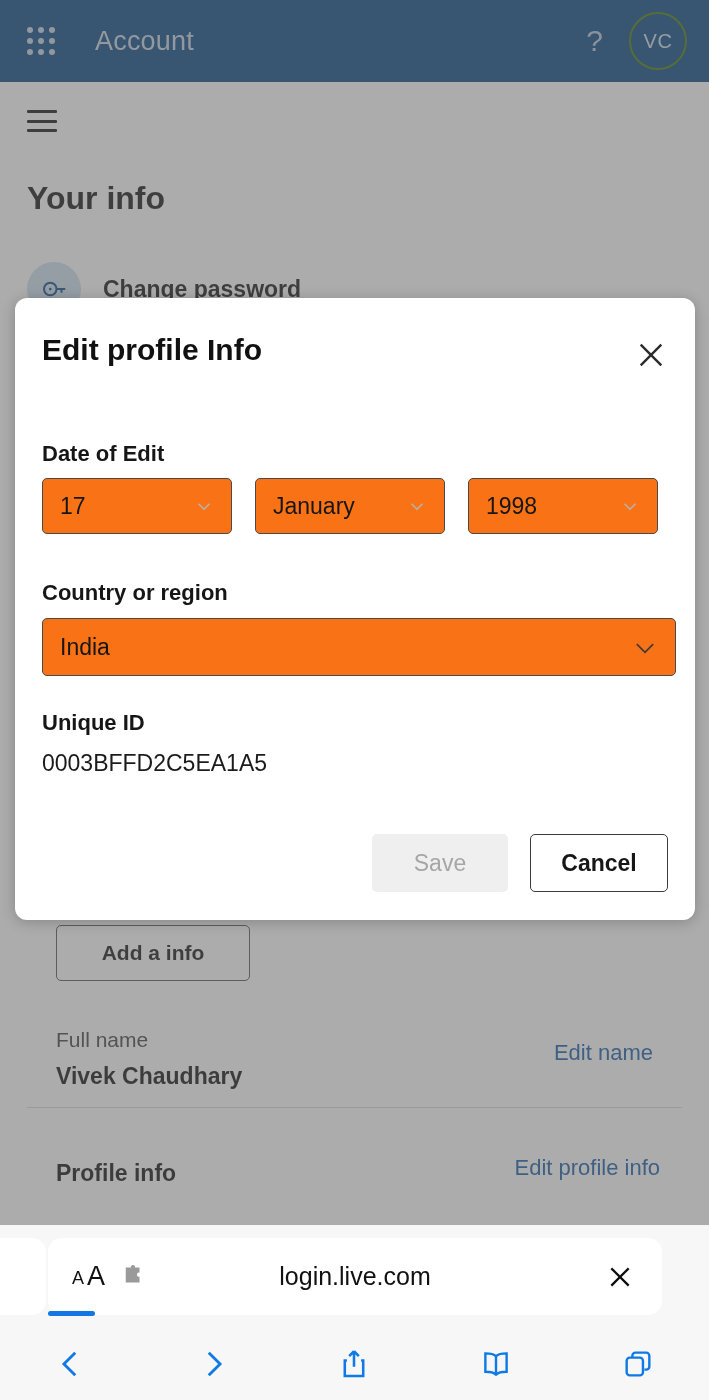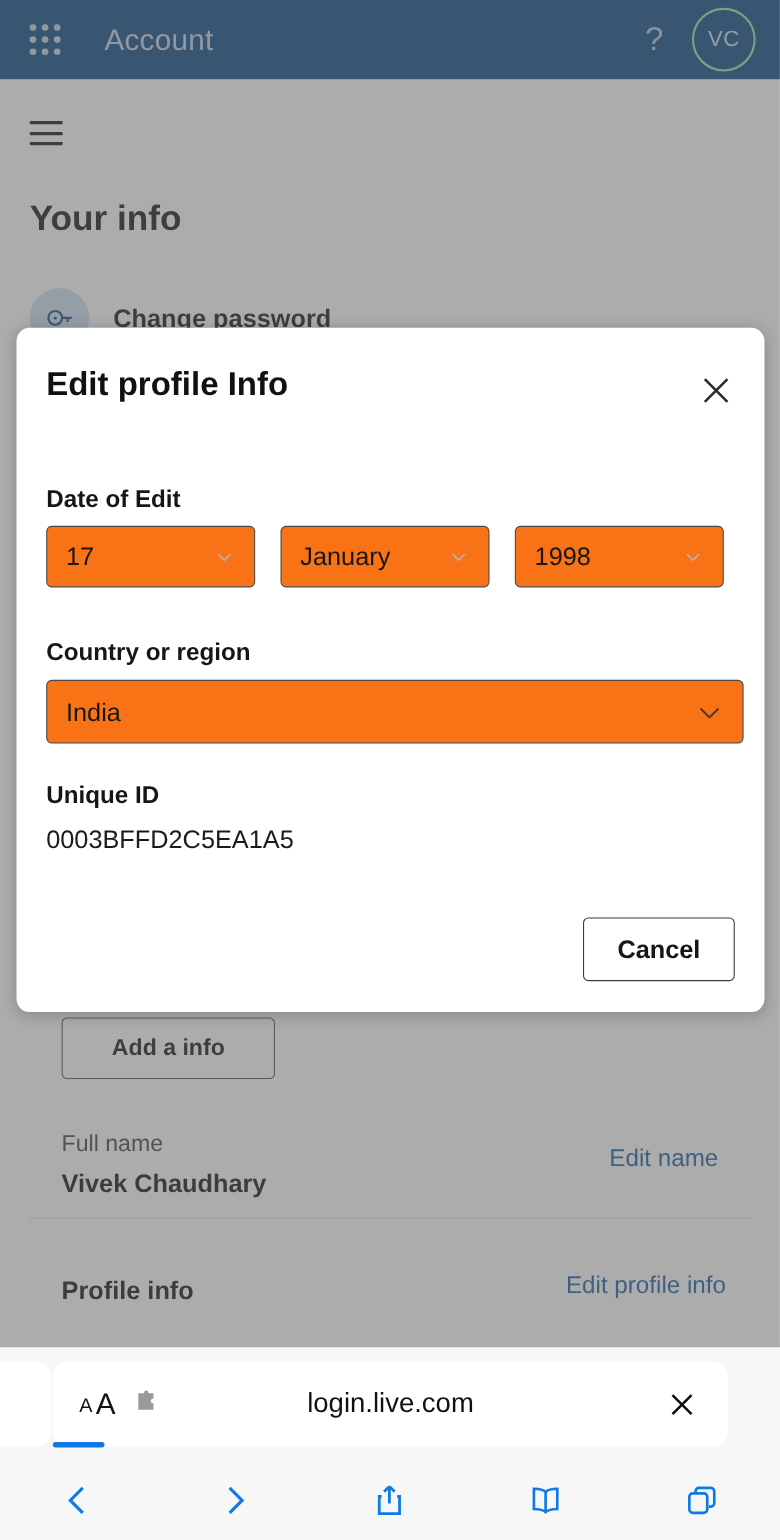--- a/index.html
+++ b/index.html
@@ -11,31 +11,31 @@
   #screen { position: relative; width: 709px; height: 1400px; overflow: hidden; background:#fff; }
 
   
   #page {
     position: absolute; left:0; top:0; width:709px; height:1225px;
     background:#ffffff; overflow:hidden;
   }
 
   
   .msft-header {
-    position:absolute; left:0; top:0; width:709px; height:72px;
+    position:absolute; left:0; top:0; width:709px; height:82px;
     background:#0d4a85; display:flex; align-items:center;
   }
   .waffle { width:34px; height:34px; margin-left:24px; display:grid;
             grid-template-columns:repeat(3,1fr); grid-template-rows:repeat(3,1fr);
             gap:5px; padding:3px; }
   .waffle i { display:block; width:6px; height:6px; border-radius:50%; background:#c9d6e4; }
   .hdr-title { margin-left:37px; font-size:27px; color:#c9d6e4; font-weight:400; letter-spacing:.2px; }
   .hdr-right { margin-left:auto; display:flex; align-items:center; gap:26px; padding-right:22px; }
   .help-q { font-size:30px; color:#b9cade; line-height:1; font-weight:400; }
-  .avatar { width:58px; height:58px; border-radius:50%; border:2px solid #86efac;
+  .avatar { width:58px; height:58px; border-radius:50%; border:2px solid #4d7c0f;
             display:flex; align-items:center; justify-content:center;
             color:#d2dfeb; font-size:20px; letter-spacing:.5px; }
 
   
   .hamburger { position:absolute; left:27px; top:110px; width:30px; height:22px;
                display:flex; flex-direction:column; justify-content:space-between; }
   .hamburger span { display:block; height:3px; background:#1b1b1b; border-radius:1px; }
 
   .page-heading { position:absolute; left:27px; top:180px; font-size:32px; font-weight:700; color:#1b1b1b; }
 
@@ -224,20 +224,21 @@
         <svg class="chev" width="28" height="28" viewBox="0 0 24 24" fill="none" stroke="#3c3c3c" stroke-width="1.5">
             <path d="M5 9.5l7 7 7-7"></path>
           </svg>
       </div>
     </div>
 
     <div class="field-label uid-label">Unique ID</div>
     <div class="uid-value">0003BFFD2C5EA1A5</div>
 
     <div class="modal-actions">
+      <button class="btn btn-save">Save</button>
       <button class="btn btn-cancel">Cancel</button>
     </div>
   </div>
 
   <div class="safari">
 
     <div class="tabstrip">
       <div class="tab-prev"></div>
 
       <div class="tab-active">

